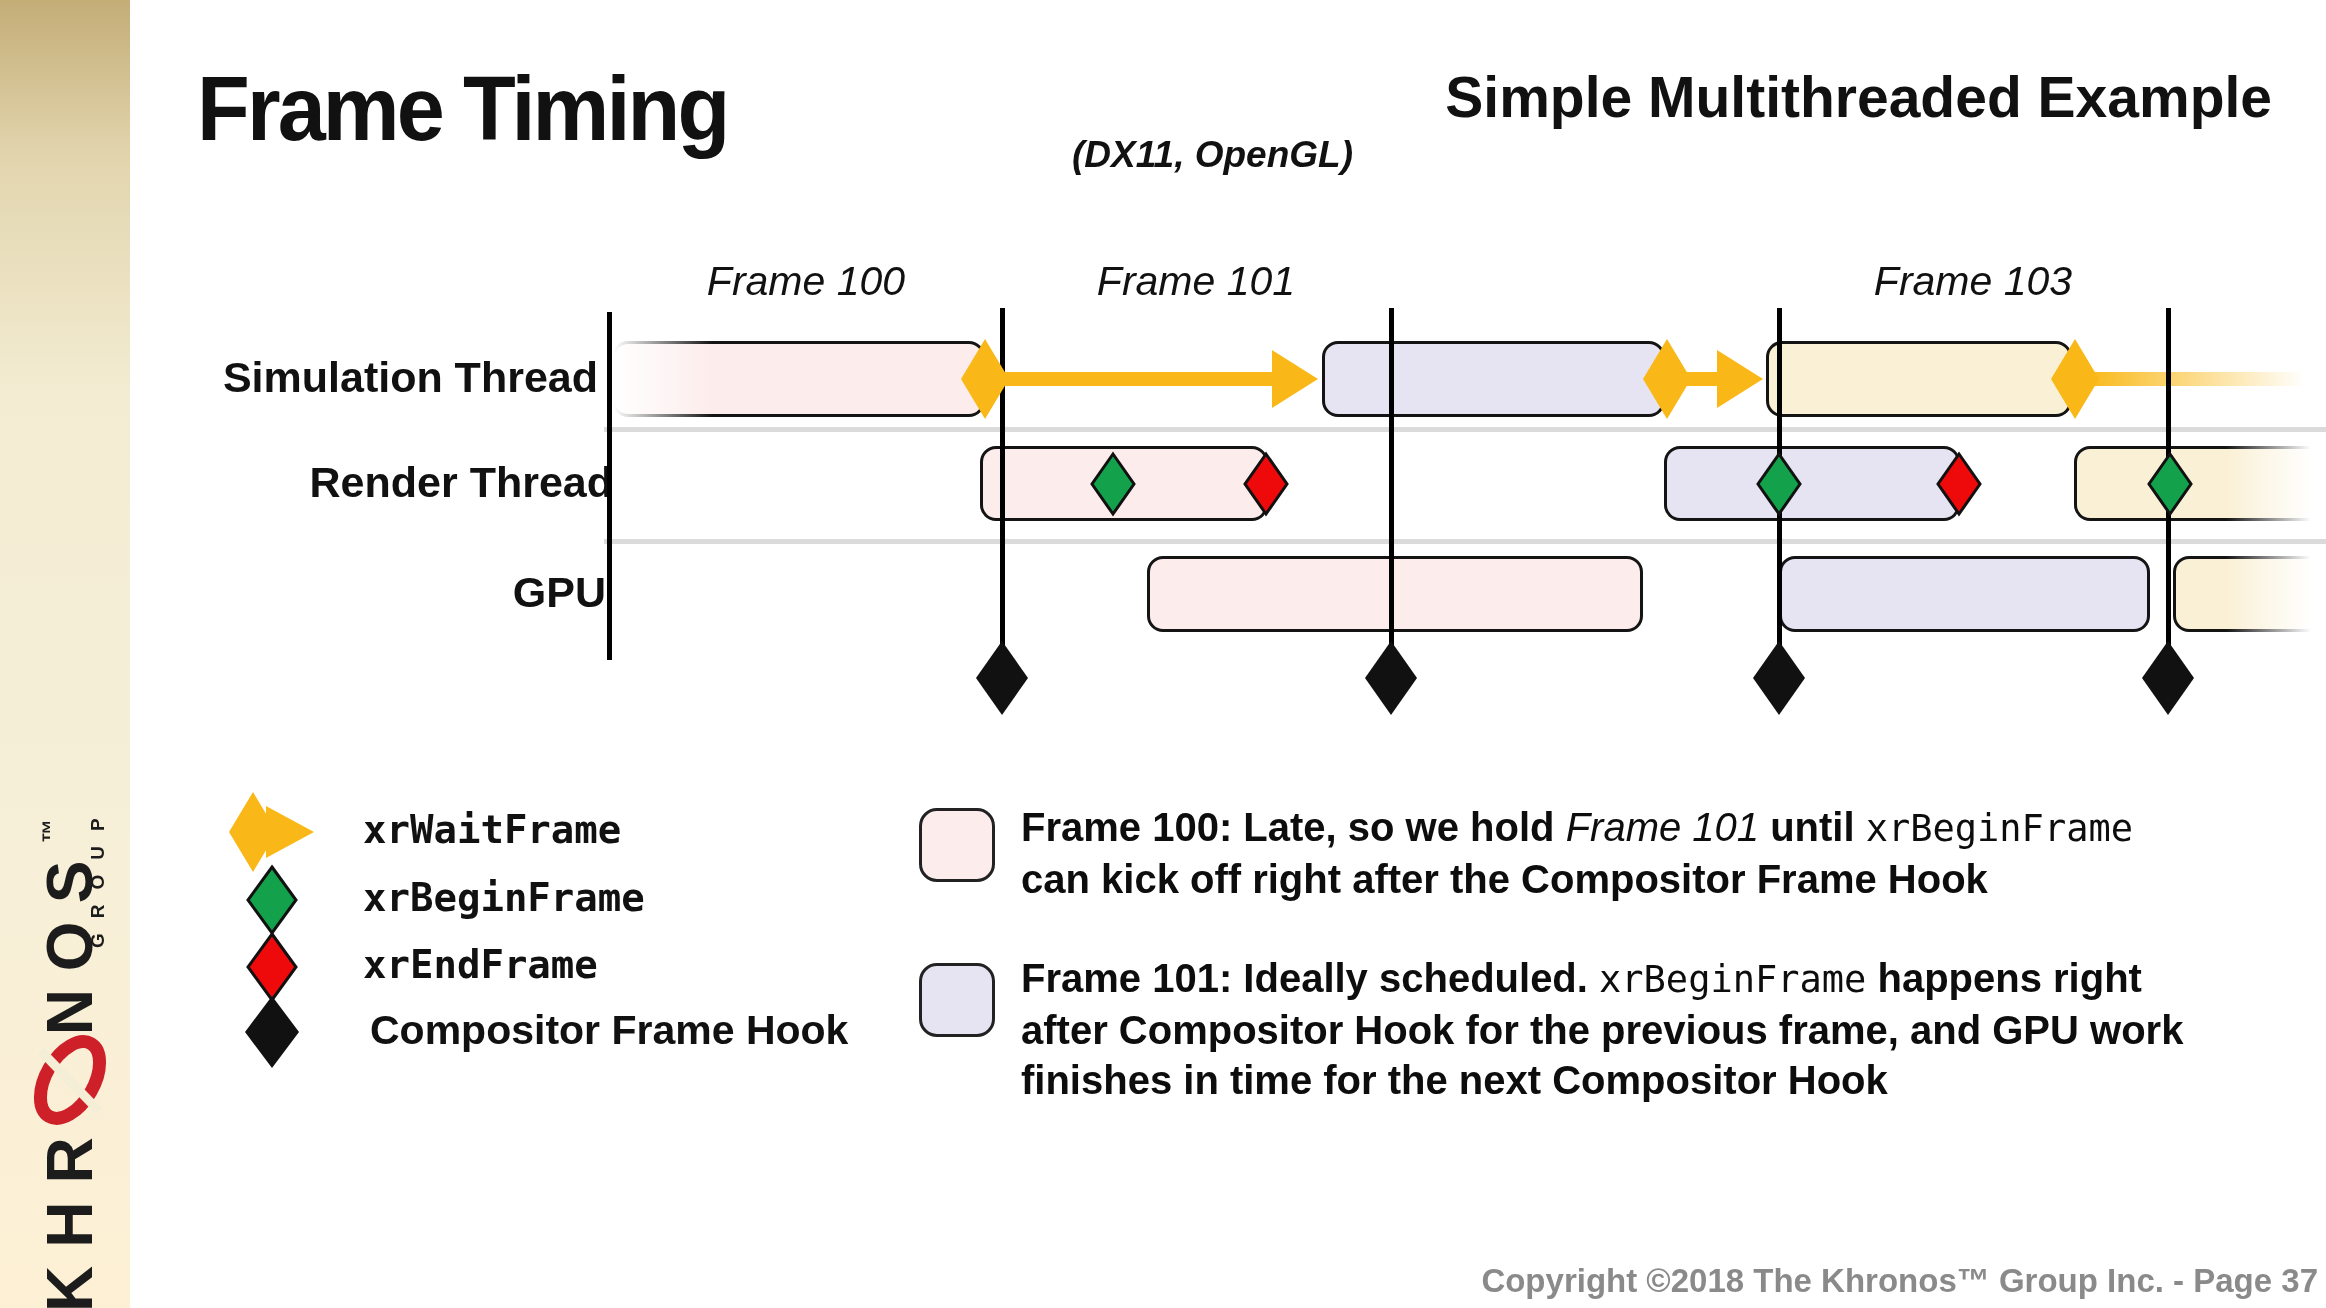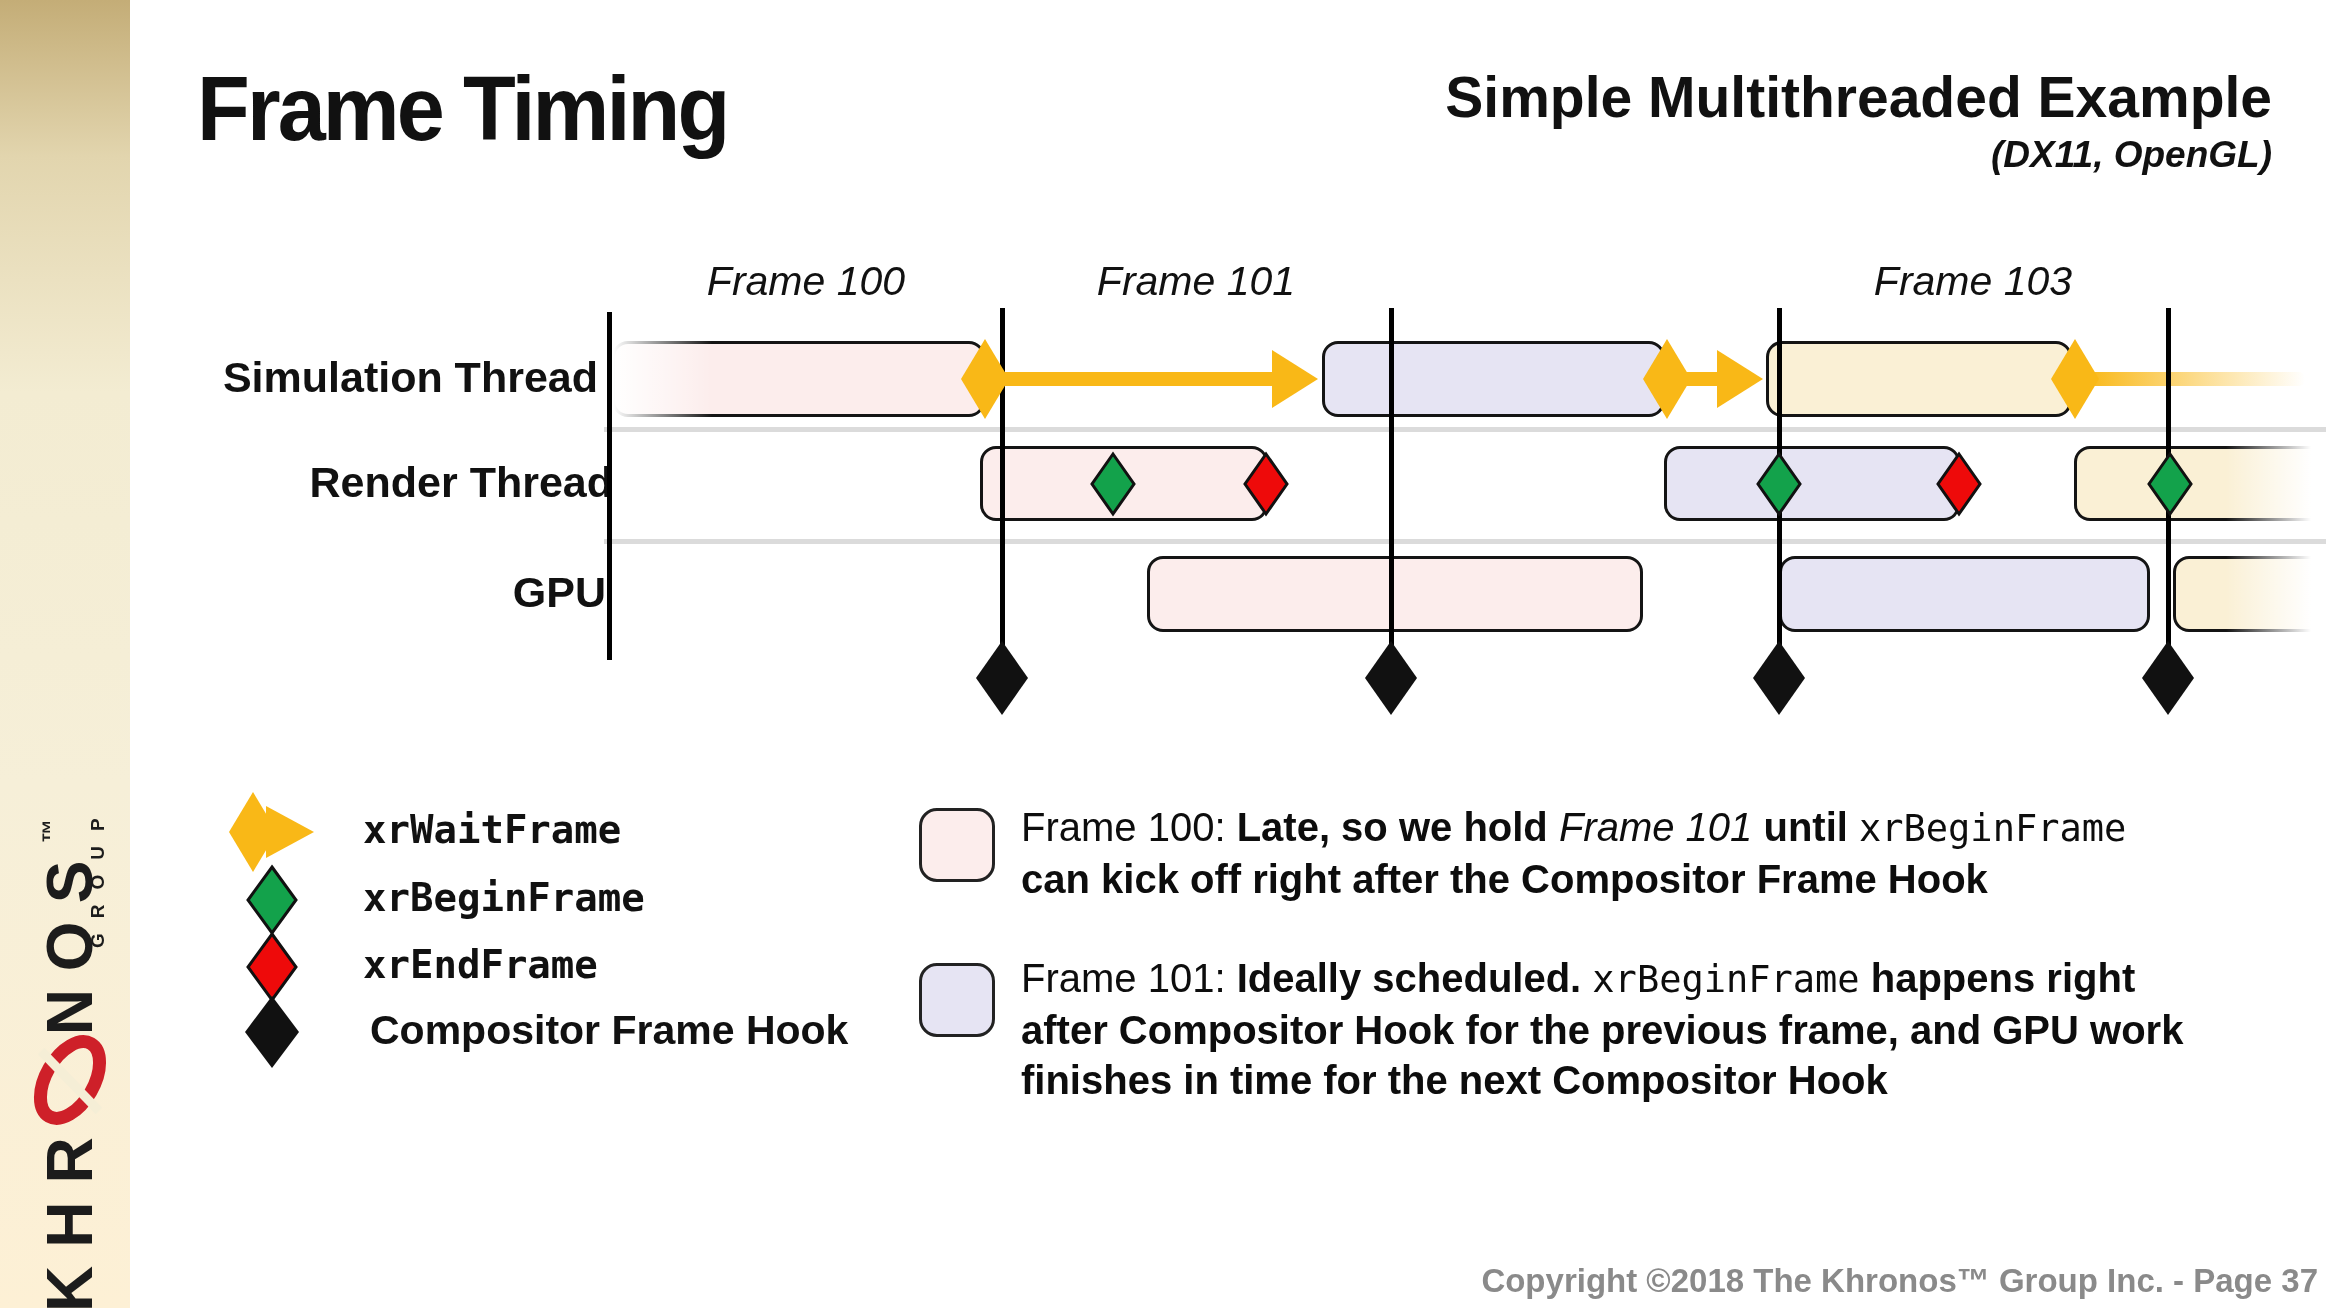--- a/index.html
+++ b/index.html
@@ -14,42 +14,42 @@
     transform:rotate(-90deg);transform-origin:top left;}
   #logo-main{left:22px;top:1312px;width:545px;height:96px;}
   #logo-main .ltr{font-size:64px;font-weight:700;letter-spacing:8px;color:#1c1c1c;}
   #logo-tm{font-size:24px;font-weight:700;color:#1c1c1c;margin-bottom:38px;}
   #logo-group{left:86px;top:948px;width:170px;height:24px;}
   #logo-group span{font-size:19px;font-weight:700;letter-spacing:15px;color:#1c1c1c;}
 
   
   #title{left:197px;top:58px;font-size:90px;font-weight:700;letter-spacing:-3px;transform:scaleX(.96);transform-origin:left;}
   #subtitle{right:54px;top:64px;width:1200px;text-align:right;font-size:57px;font-weight:700;}
-  #subtitle2{right:54px;top:134px;width:1200px;text-align:right;font-size:37px;font-weight:700;font-style:italic;}
+  #subtitle2{right:54px;top:134px;width:1200px;text-align:left;font-size:37px;font-weight:700;font-style:italic;}
 
   
   .frame-header{position:absolute;width:340px;text-align:center;font-size:41px;font-style:italic;font-weight:500;}
   .row-label{position:absolute;text-align:right;font-size:43px;font-weight:700;}
   .sepline{position:absolute;height:5px;z-index:0;}
   .bar{position:absolute;border:3px solid #141414;border-radius:16px;z-index:1;box-sizing:border-box;}
   .vline{position:absolute;width:5px;background:#000;z-index:3;}
   .axisline{position:absolute;width:5px;background:#000;z-index:5;}
   .marker{position:absolute;z-index:4;}
   .shaft{position:absolute;height:14px;border-radius:6px;z-index:2;}
   .fade{position:absolute;z-index:2;}
 
   
   .legend-item{position:absolute;}
   .legend-label-mono{font-family:"DejaVu Sans Mono",monospace;font-weight:700;font-size:39px;}
   .legend-label-sans{font-family:"Liberation Sans",sans-serif;font-weight:700;font-size:41px;}
 
   
   .note-swatch{position:absolute;width:76px;height:74px;border:3px solid #222;border-radius:18px;box-sizing:border-box;}
   .note-text{position:absolute;left:1021px;width:1290px;font-size:40px;line-height:50px;color:#0d0d0d;}
-  .seg-bold{font-weight:400;}
+  .seg-bold{font-weight:700;}
   .seg-italic{font-style:italic;}
   .seg-mono{font-family:"DejaVu Sans Mono",monospace;font-size:37px;}
   .seg-reg{font-weight:700;}
 
   #footer{right:8px;bottom:8px;font-size:33px;font-weight:700;}
 </style>
 </head>
 <body>
 
 <div id="page">

